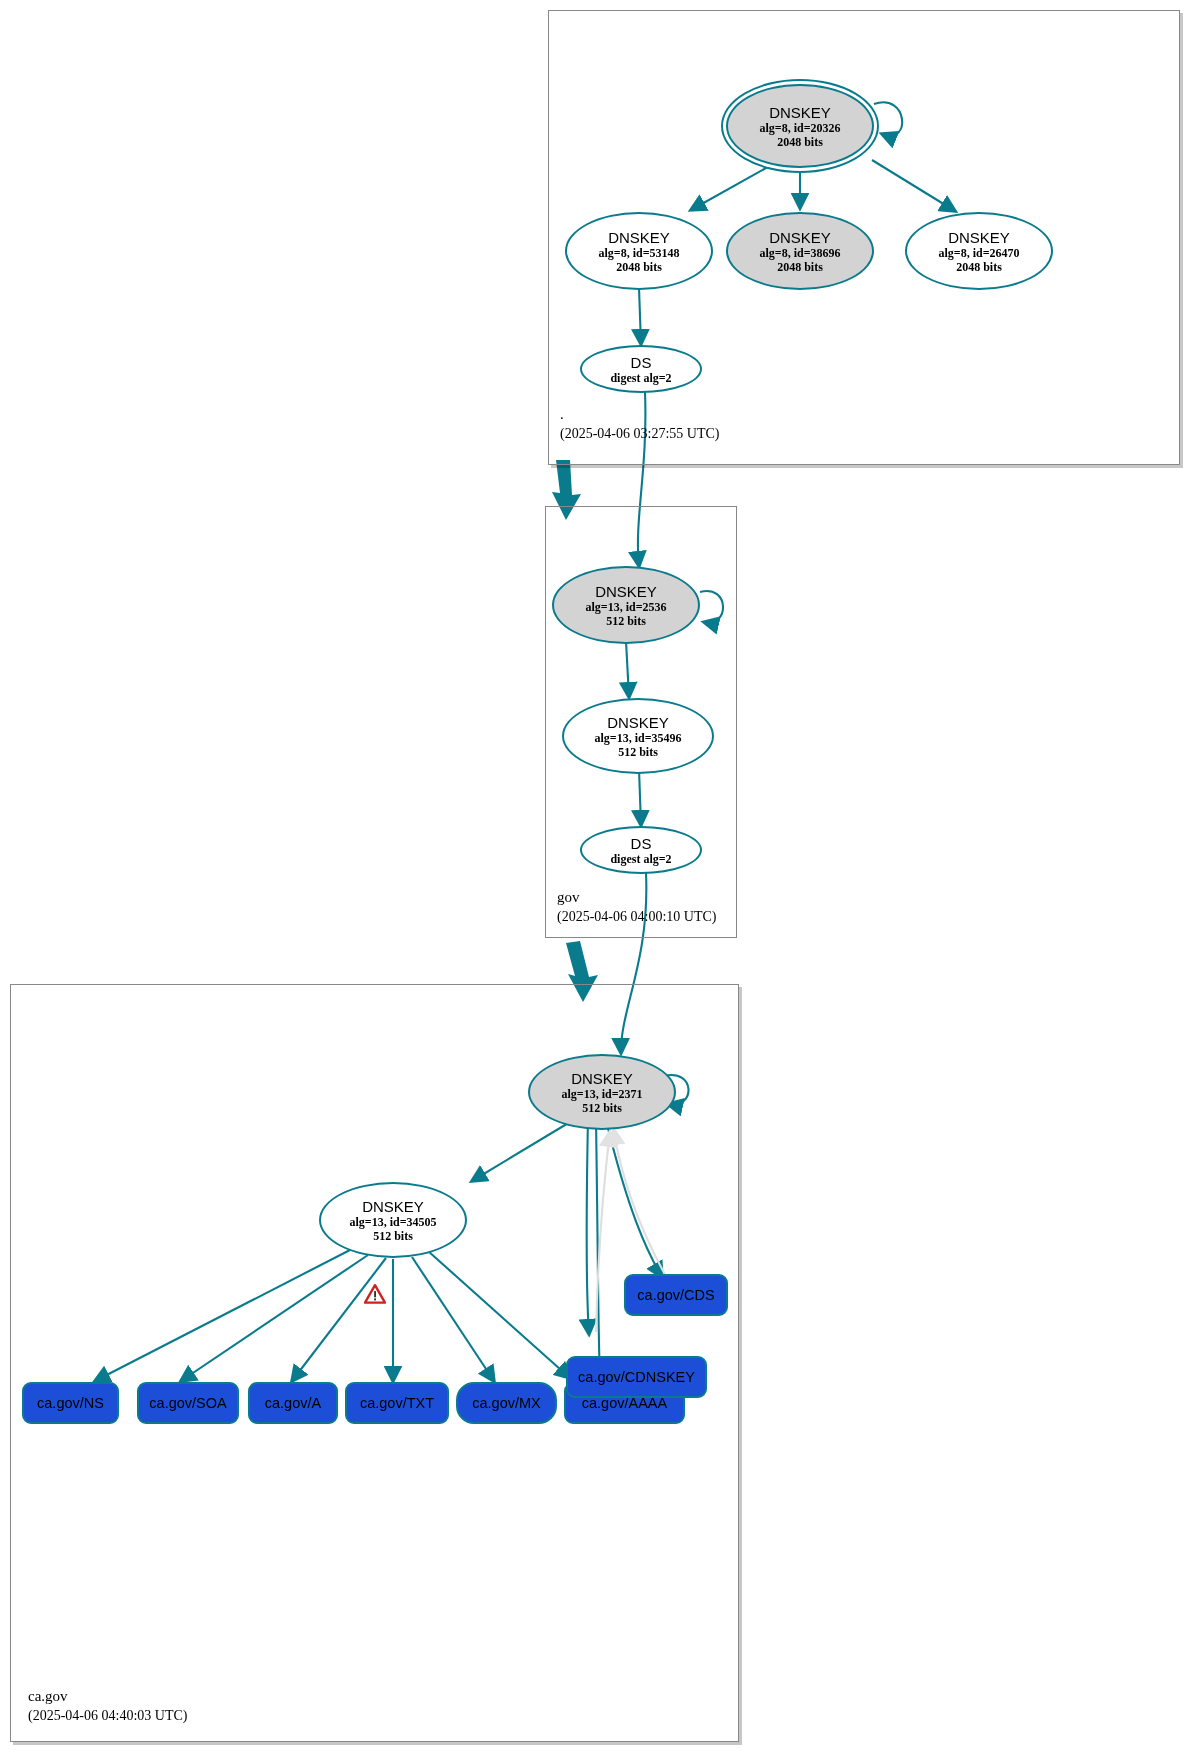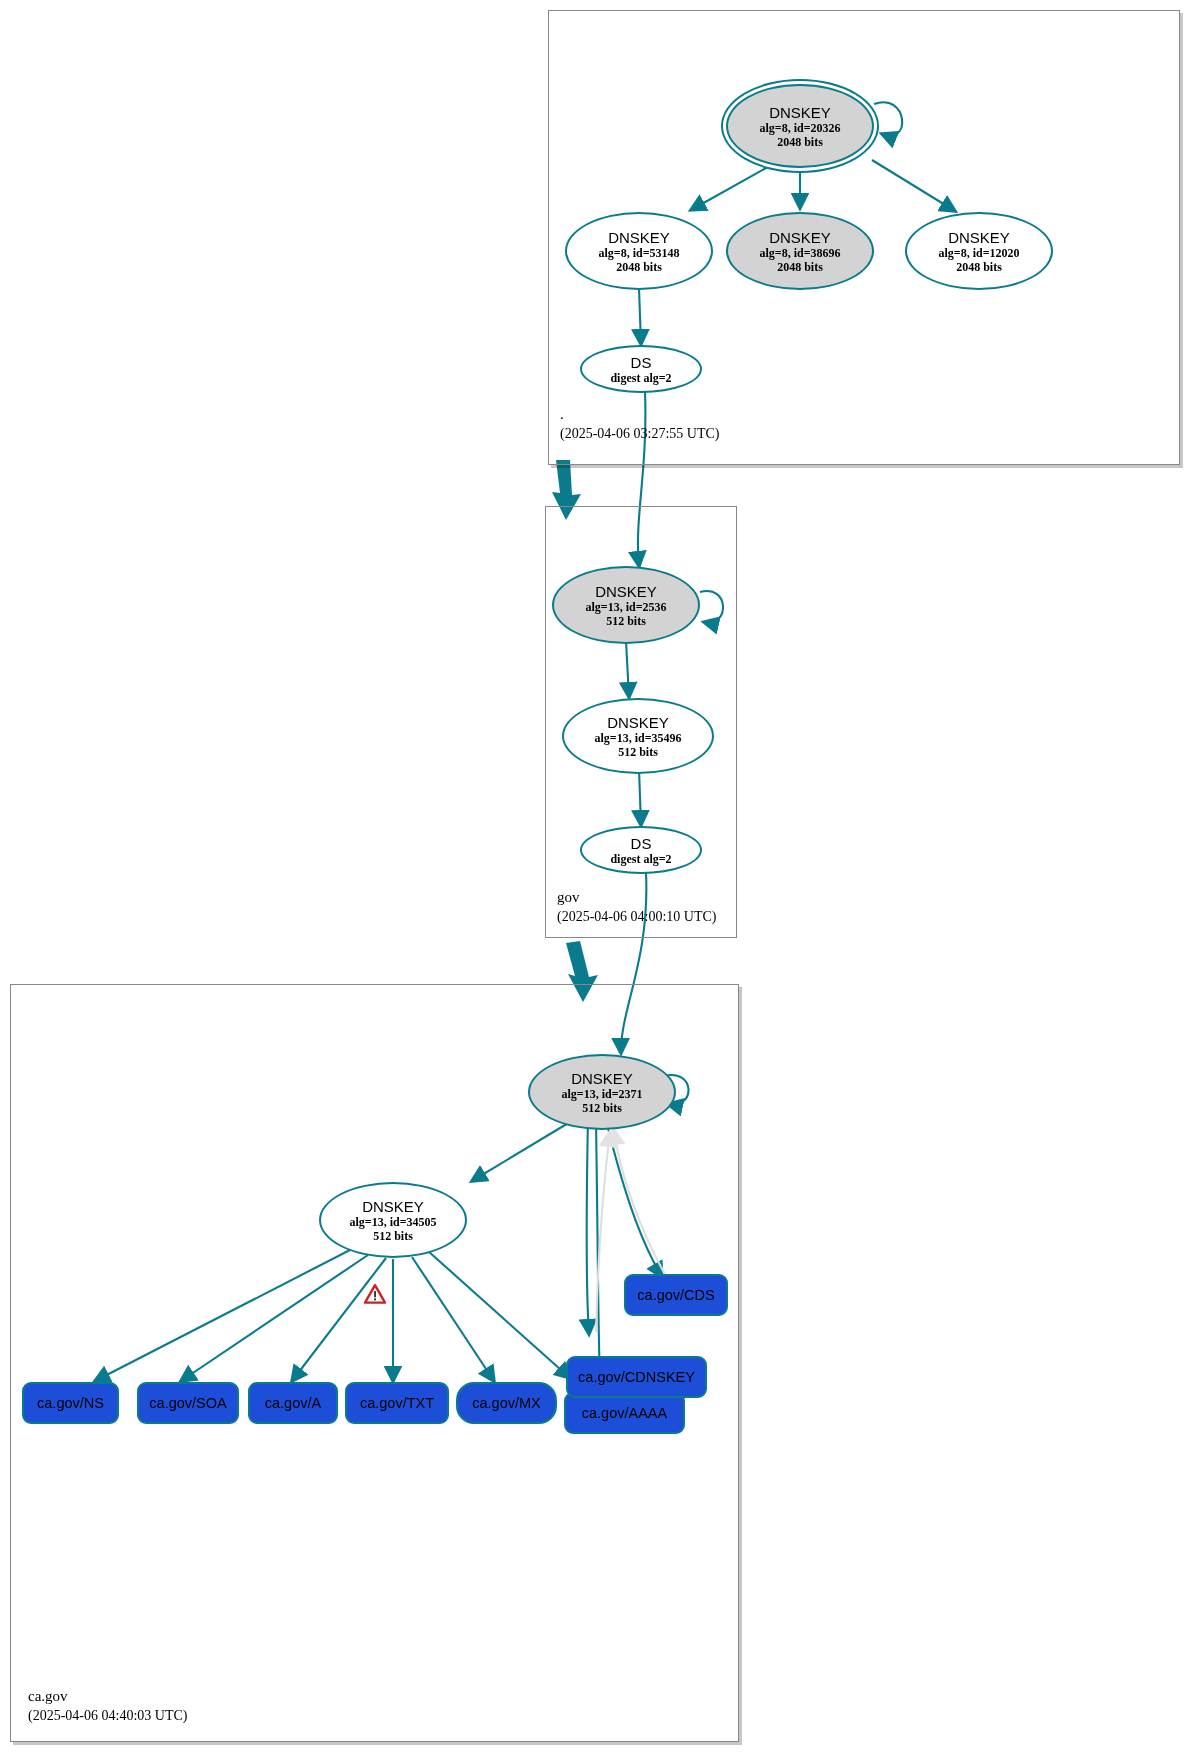--- a/index.html
+++ b/index.html
@@ -130,21 +130,21 @@
   </div>
 
   <div class="node ellipse filled" style="left:726px;top:212px;width:148px;height:78px;">
     <div class="t1">DNSKEY</div>
     <div class="t2">alg=8, id=38696</div>
     <div class="t2">2048 bits</div>
   </div>
 
   <div class="node ellipse" style="left:905px;top:212px;width:148px;height:78px;">
     <div class="t1">DNSKEY</div>
-    <div class="t2">alg=8, id=12020</div>
+    <div class="t2">alg=8, id=26470</div>
     <div class="t2">2048 bits</div>
   </div>
 
   <div class="node ellipse" style="left:580px;top:345px;width:122px;height:48px;">
     <div class="t1">DS</div>
     <div class="t2">digest alg=2</div>
   </div>
 
   <div class="node ellipse filled" style="left:552px;top:566px;width:148px;height:78px;">
     <div class="t1">DNSKEY</div>
@@ -194,21 +194,21 @@
   </div>
 
   <div class="node rrbox" style="left:345px;top:1382px;width:104px;height:42px;">
     <div class="rrlabel">ca.gov/TXT</div>
   </div>
 
   <div class="node rrbox" style="left:456px;top:1382px;width:101px;height:42px;border-radius:18px;">
     <div class="rrlabel">ca.gov/MX</div>
   </div>
 
-  <div class="node rrbox" style="left:564px;top:1382px;width:121px;height:42px;margin-top:10px;">
+  <div class="node rrbox" style="left:564px;top:1382px;width:121px;height:42px;">
     <div class="rrlabel">ca.gov/AAAA</div>
   </div>
 
   <div class="node rrbox" style="left:566px;top:1329px;width:141px;height:42px;margin-top:27px;">
     <div class="rrlabel">ca.gov/CDNSKEY</div>
   </div>
 
   <div class="node rrbox" style="left:624px;top:1274px;width:104px;height:42px;">
     <div class="rrlabel">ca.gov/CDS</div>
   </div>

